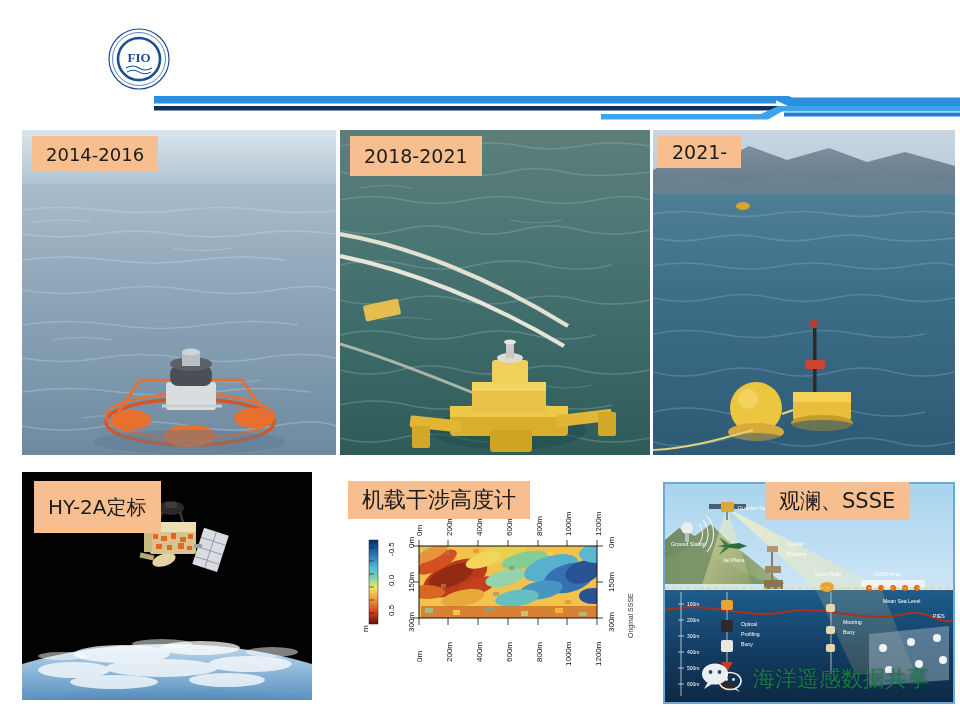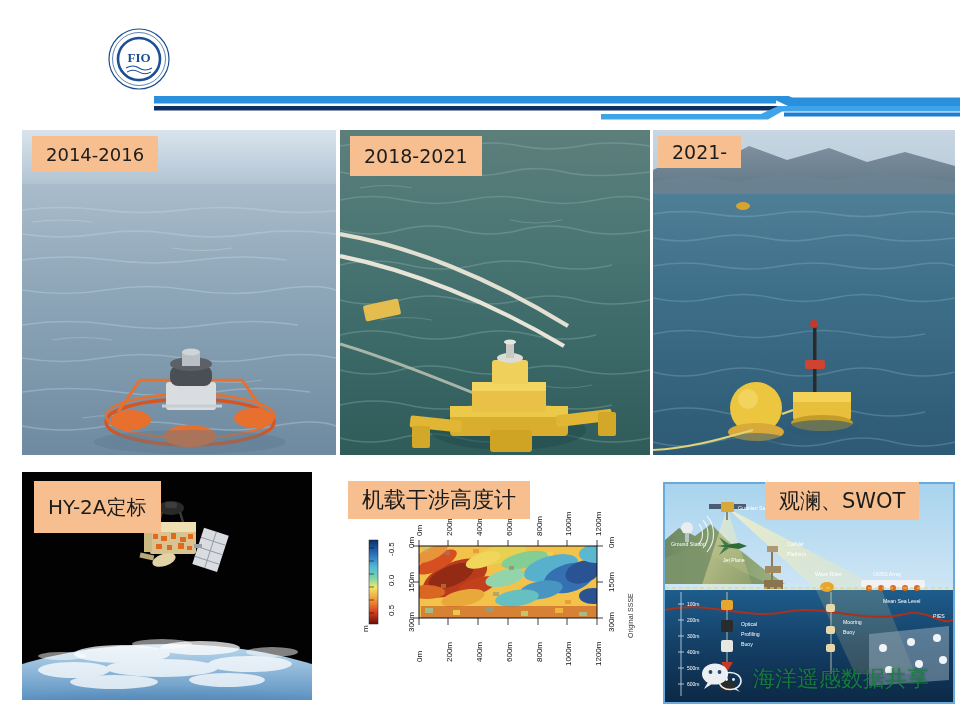--- a/index.html
+++ b/index.html
@@ -623,21 +623,21 @@
     <text x="178" y="150" fill="#ffffff" font-size="5.2" font-family="Liberation Sans, sans-serif">Buoy</text>
     <text x="268" y="134" fill="#ffffff" font-size="5.2" font-family="Liberation Sans, sans-serif">PIES</text>
     <text x="22" y="122" fill="#ffffff" font-size="5" font-family="Liberation Sans, sans-serif">100m</text>
     <text x="22" y="138" fill="#ffffff" font-size="5" font-family="Liberation Sans, sans-serif">200m</text>
     <text x="22" y="154" fill="#ffffff" font-size="5" font-family="Liberation Sans, sans-serif">300m</text>
     <text x="22" y="170" fill="#ffffff" font-size="5" font-family="Liberation Sans, sans-serif">400m</text>
     <text x="22" y="186" fill="#ffffff" font-size="5" font-family="Liberation Sans, sans-serif">500m</text>
     <text x="22" y="202" fill="#ffffff" font-size="5" font-family="Liberation Sans, sans-serif">600m</text>
   </svg>
 </div>
-<div class="callout cal-swot">观澜、SWOT</div>
+<div class="callout cal-swot">观澜、SSSE</div>
 
 <div class="watermark">
   <span>
     <svg viewBox="0 0 44 30" width="44" height="30">
       <ellipse cx="15" cy="12" rx="13" ry="10.5" fill="#ffffff"></ellipse>
       <path d="M8 20 L4 27 L12 22 Z" fill="#ffffff"></path>
       <circle cx="10.5" cy="10" r="1.9" fill="#2a4a6a"></circle>
       <circle cx="19.5" cy="10" r="1.9" fill="#2a4a6a"></circle>
       <ellipse cx="30" cy="19" rx="11" ry="8.5" fill="none" stroke="#ffffff" stroke-width="1.6"></ellipse>
       <path d="M36 26 L40 30 L34 27 Z" fill="#ffffff"></path>

